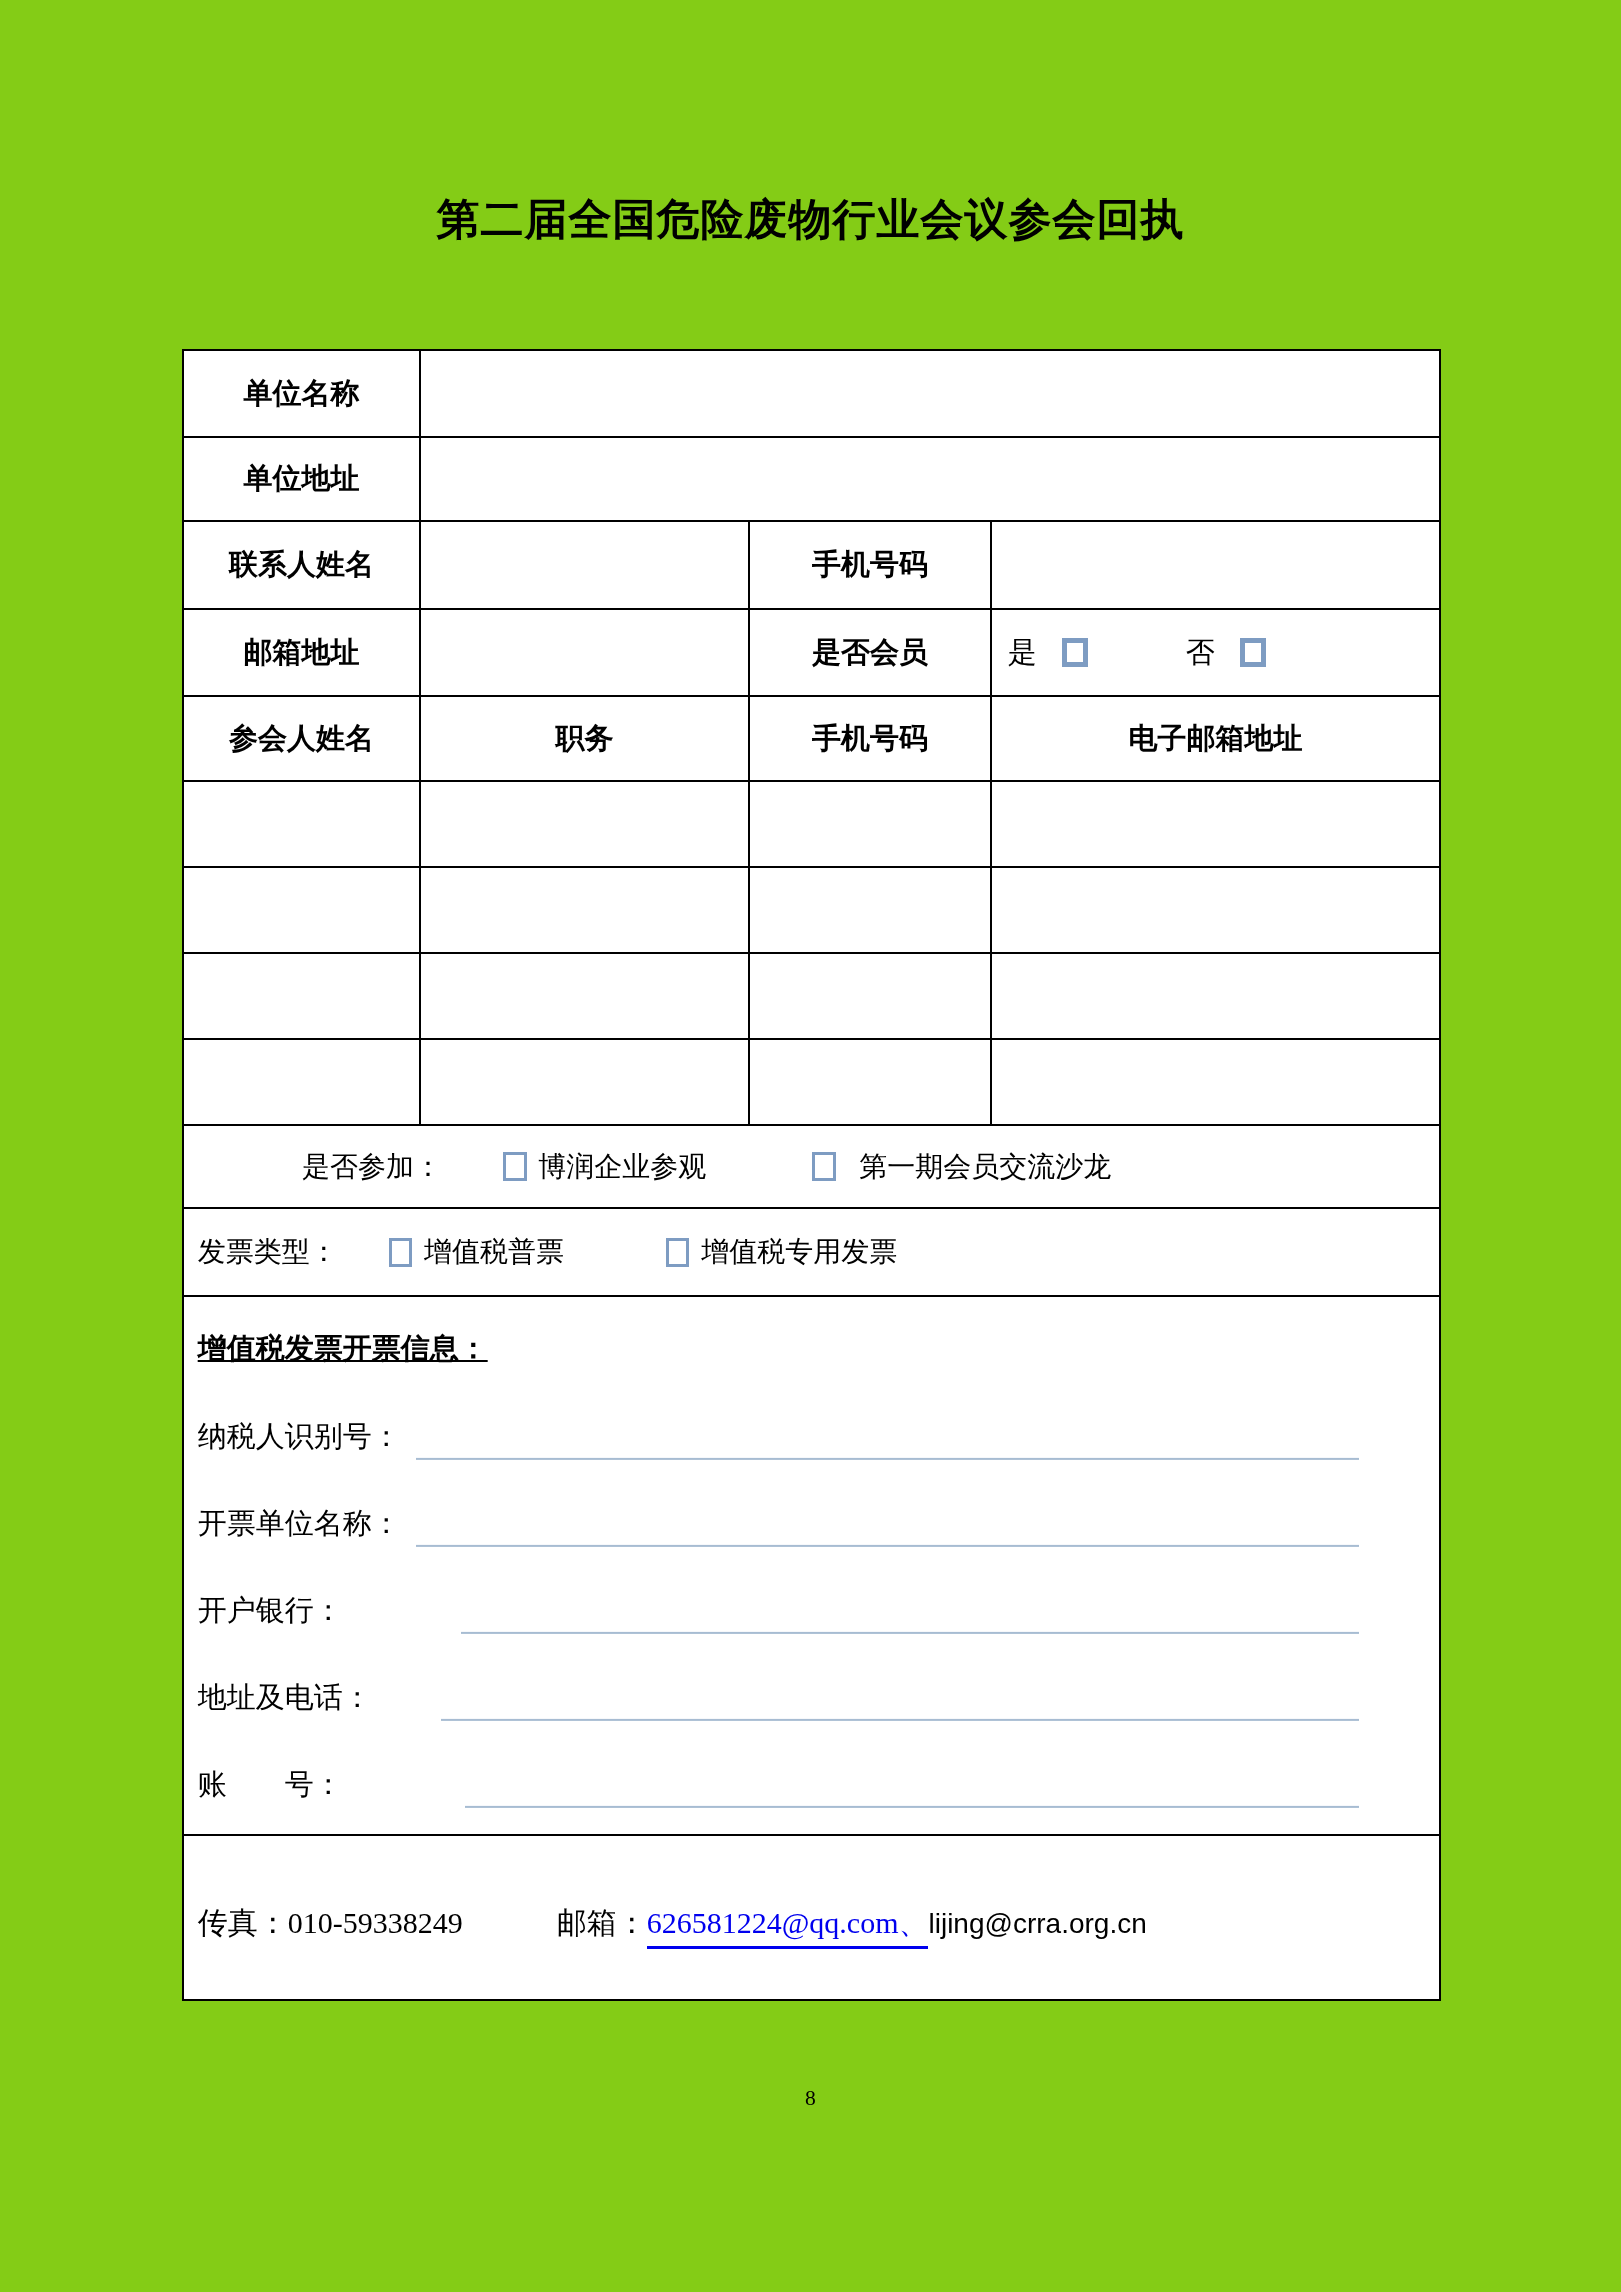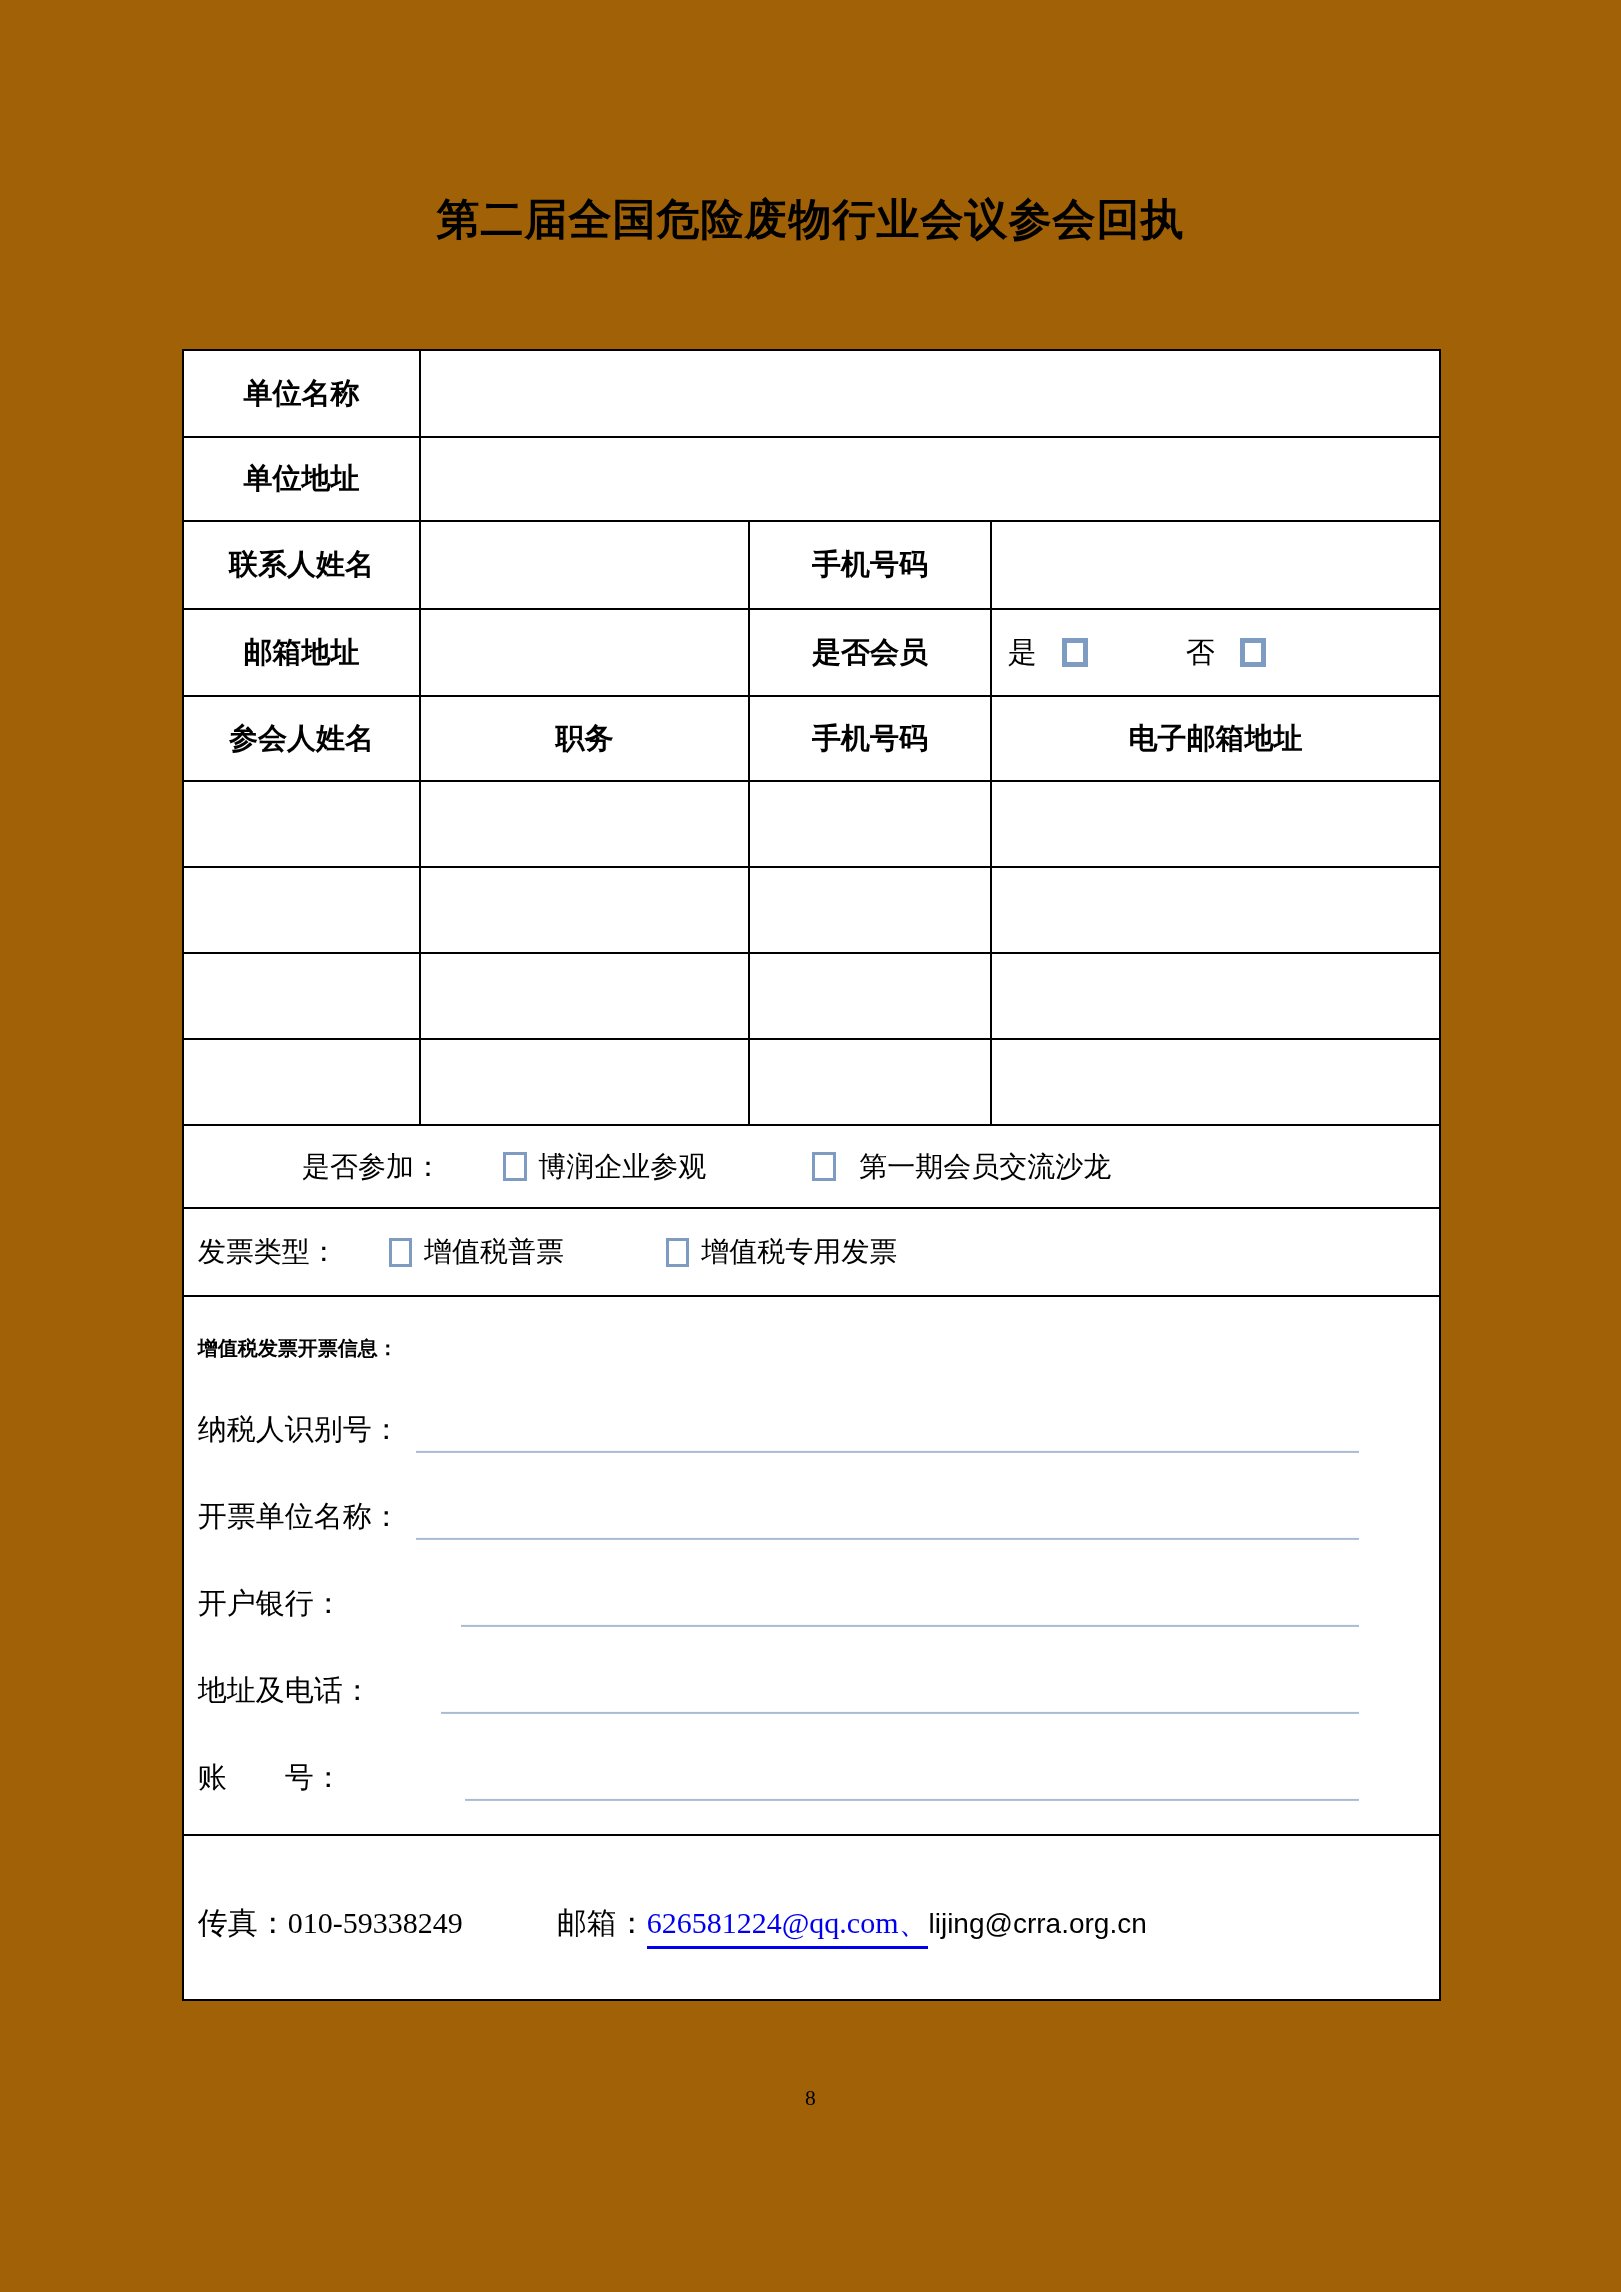--- a/index.html
+++ b/index.html
@@ -1,19 +1,19 @@
 <!DOCTYPE html>
 <html><head>
 <meta charset="utf-8">
 <style>
   * { margin:0; padding:0; box-sizing:border-box; }
   html,body { background:#ffffff; }
   .page {
     position:relative; width:1621px; height:2293px; margin:0 auto;
-    background:#a16207; color:#000;
+    background:#84cc16; color:#000;
     font-family:"Liberation Serif", serif; overflow:hidden;
   }
   .doc-title {
     position:absolute; top:192px; left:0; width:100%;
     text-align:center; font-family:"Liberation Sans", sans-serif;
     font-weight:bold; font-size:43px; letter-spacing:1px; line-height:1.3;
   }
   .form-table {
     position:absolute; left:182px; top:349px; width:1259px;
     border:2.9px solid #000; background:#fff;
@@ -47,21 +47,21 @@
   .inline-row { padding-left:13.7px; font-size:28px; }
   .inline-row .cbgap1 { width:51px; }
   .inline-row .cbgap2 { width:102px; }
   .inline-row .cbtxt { margin-left:11.8px; }
   .participate { padding-left:118px; }
   .participate .cbgap1 { width:61px; }
   .participate .cbgap2 { width:106px; }
   .participate .cbtxt2 { margin-left:23.5px; }
   
   .vat-cell { display:block; padding:27.4px 29px 0 13.7px; text-align:left; }
-  .vat-heading { font-weight:bold; font-size:20px; margin-top:11px; }
+  .vat-heading { font-weight:bold; font-size:29px; margin-top:5px;text-decoration:underline; }
   .vat-field { display:flex; align-items:flex-end; margin-top:48px; font-size:29px; line-height:39px; }
   .vat-field .flbl { white-space:pre; flex:0 0 auto; }
   .vat-field .fline {
     flex:1 1 auto; height:5.9px; border-bottom:2px solid #a7bcd2;
     margin-left:11.8px; margin-right:51px; transform:translateY(3.9px);
   }
   .vat-field.f1 .fline, .vat-field.f2 .fline { margin-left:15.7px; }
   .vat-field.f3 .fline { margin-left:69px; }
   .vat-field.f4 .fline { margin-left:118px; }
   .vat-field.f5 .fline { margin-left:122px; }

